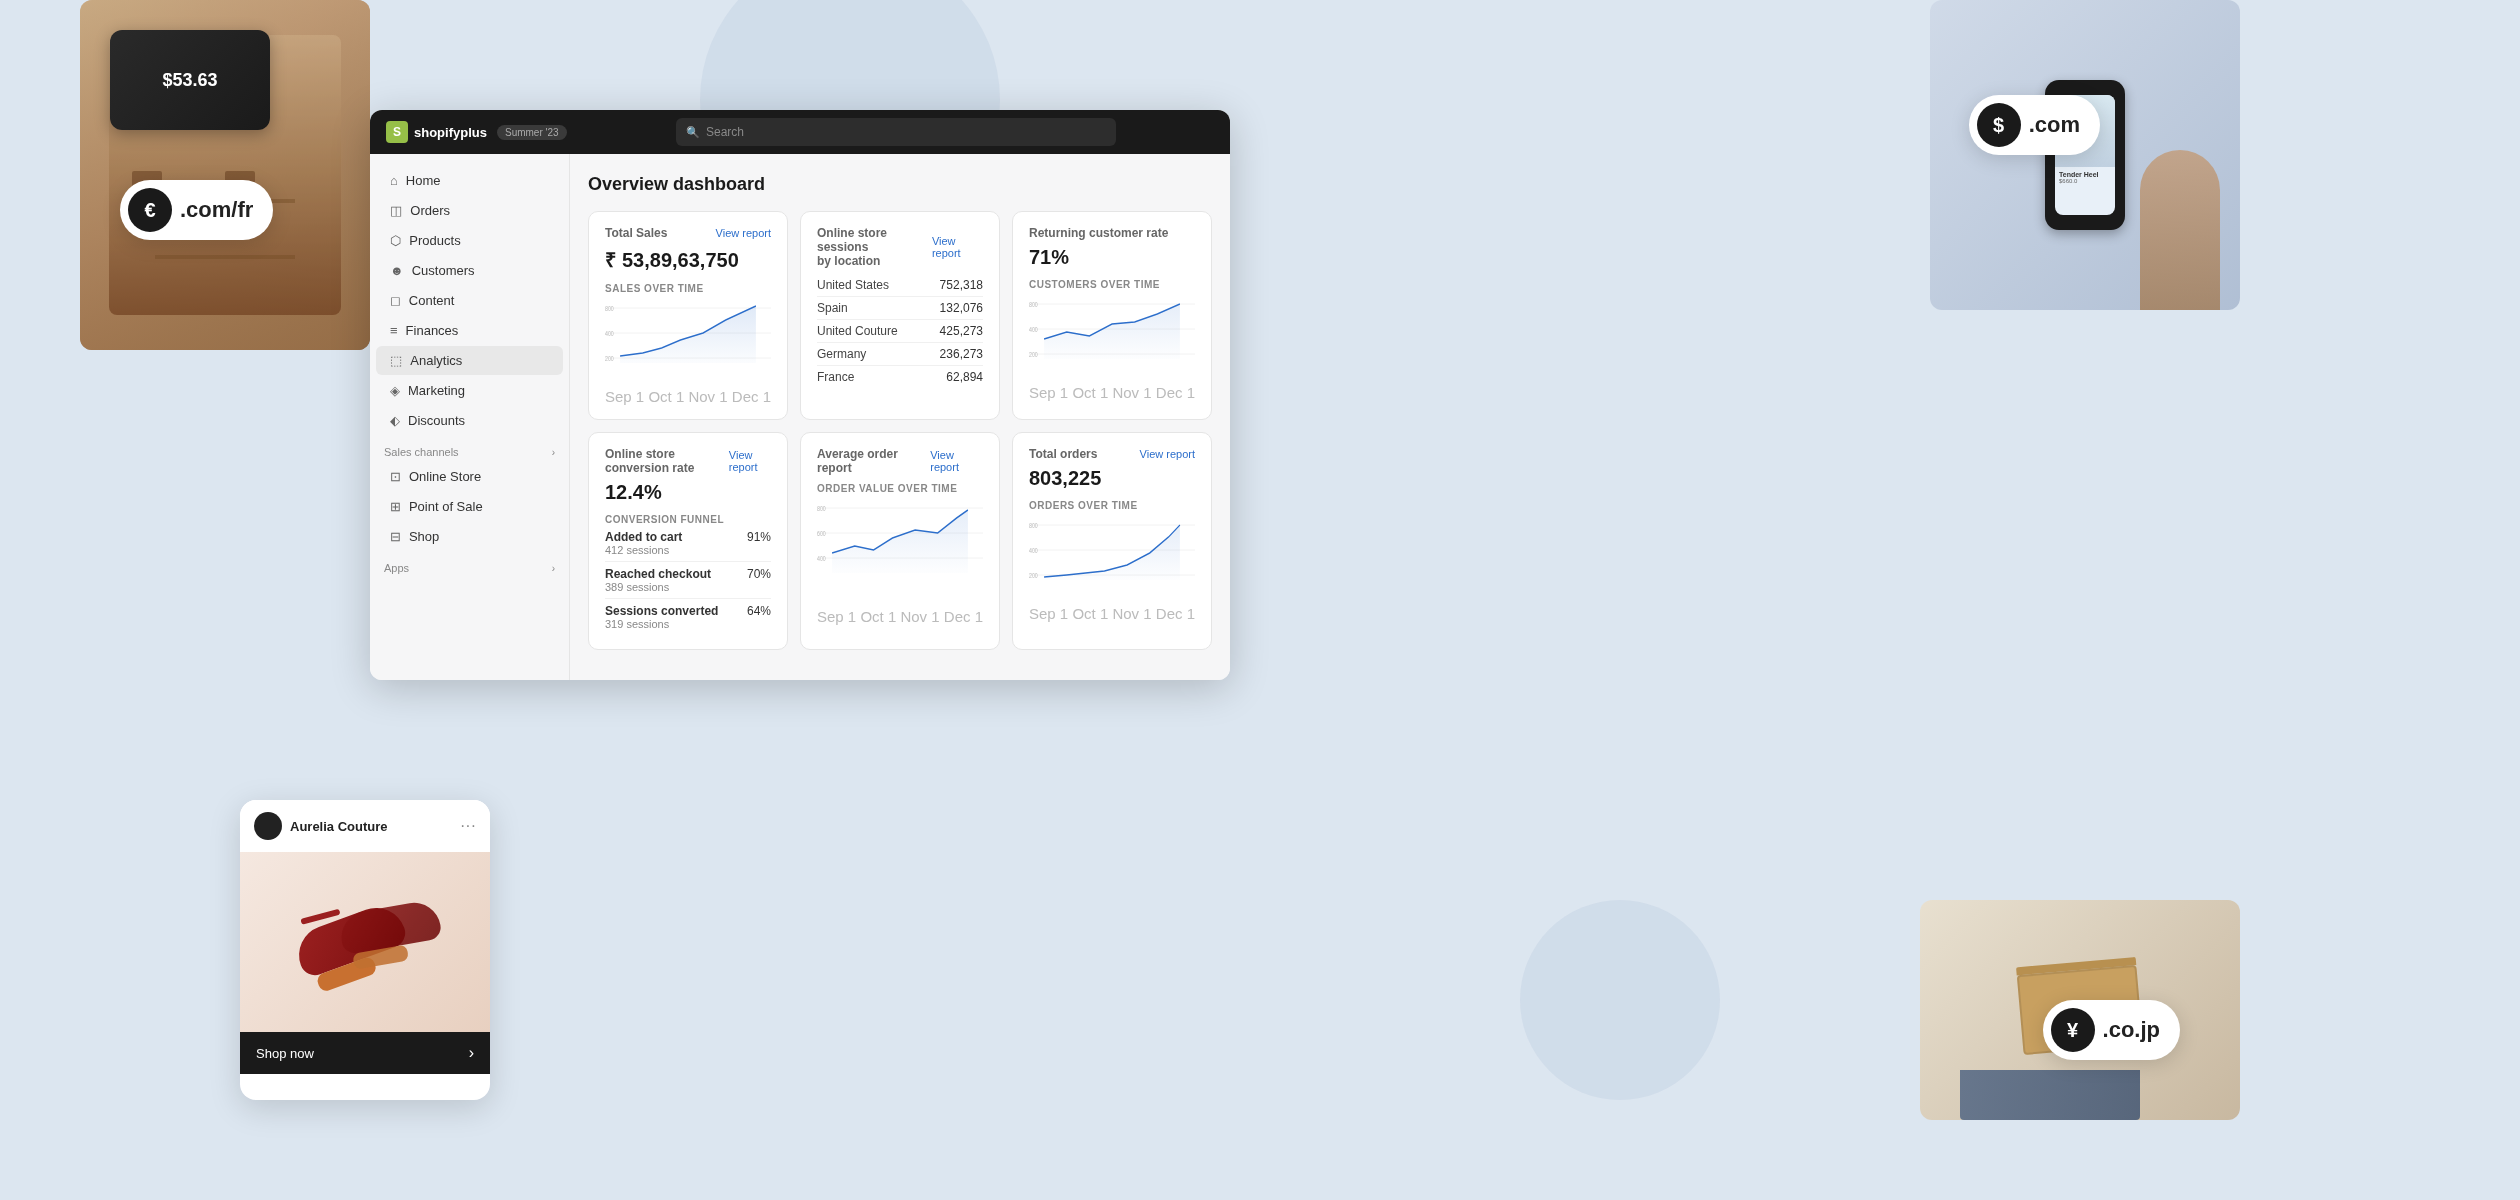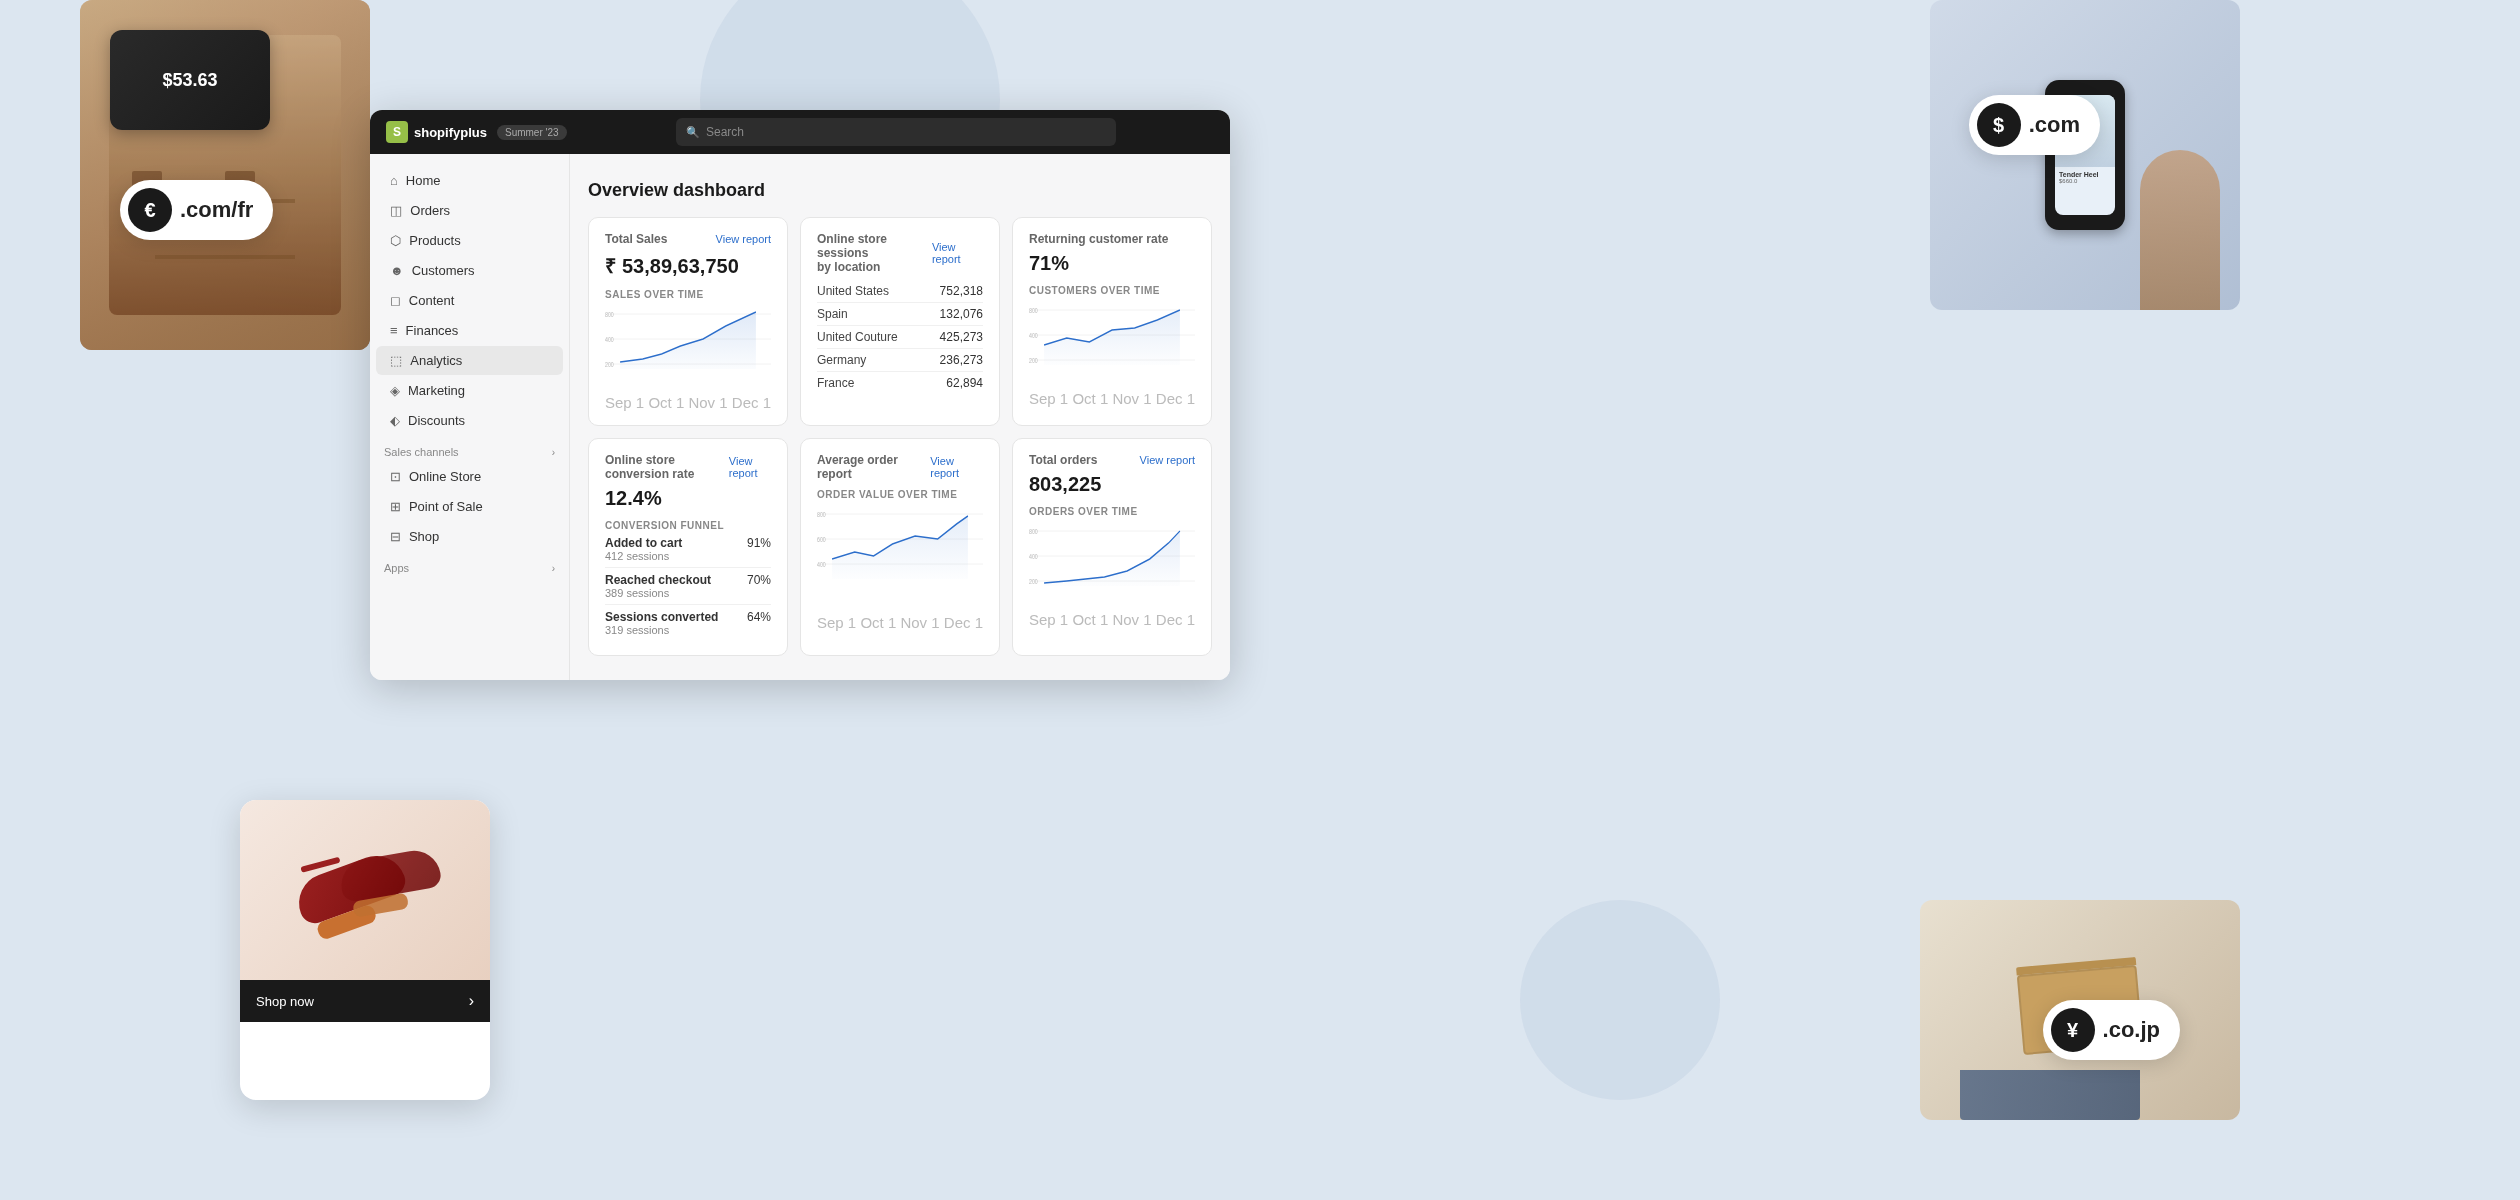--- a/index.html
+++ b/index.html
@@ -243,21 +243,20 @@
       flex: 1;
       padding: 20px 18px;
       overflow-y: auto;
       background: #f6f6f7;
     }
     .dashboard-title {
       font-size: 18px;
       font-weight: 600;
       color: #1a1a1a;
       margin-bottom: 16px;
-      margin-top: 6px;
     }
 
     
     .cards-grid {
       display: grid;
       grid-template-columns: 1fr 1fr 1fr;
       gap: 12px;
     }
     .metric-card {
       background: white;
@@ -433,20 +432,27 @@
 </div>
 
 <div class="currency-badge badge-yen">
   <div class="currency-icon">
     <span>¥</span>
   </div>
   <span class="currency-text">.co.jp</span>
 </div>
 
 <div class="fashion-card">
+  <div class="fashion-card-header">
+    <div style="display:flex;align-items:center;">
+      <div class="fashion-card-avatar"></div>
+      <span class="fashion-card-name">Aurelia Couture</span>
+    </div>
+    <span style="color:#888;font-size:16px;cursor:pointer;">···</span>
+  </div>
   <div class="fashion-card-img">
 
     <div style="width:160px;height:90px;position:relative;display:flex;align-items:center;justify-content:center;">
 
       <div style="position:absolute;left:10px;top:20px;width:110px;height:45px;background:linear-gradient(135deg,#9B2020 0%,#7B1010 100%);border-radius:30px 30px 15px 15px;transform:rotate(-20deg);">
         <div style="position:absolute;top:-12px;left:15px;width:40px;height:6px;background:#9B2020;border-radius:3px;transform:rotate(5deg);"></div>
         <div style="position:absolute;bottom:-18px;left:10px;width:60px;height:18px;background:#c87030;border-radius:8px;"></div>
       </div>
 
       <div style="position:absolute;right:5px;top:10px;width:100px;height:40px;background:linear-gradient(135deg,#8B1515 0%,#6B0505 100%);border-radius:28px 28px 14px 14px;transform:rotate(-10deg);opacity:0.85;">

